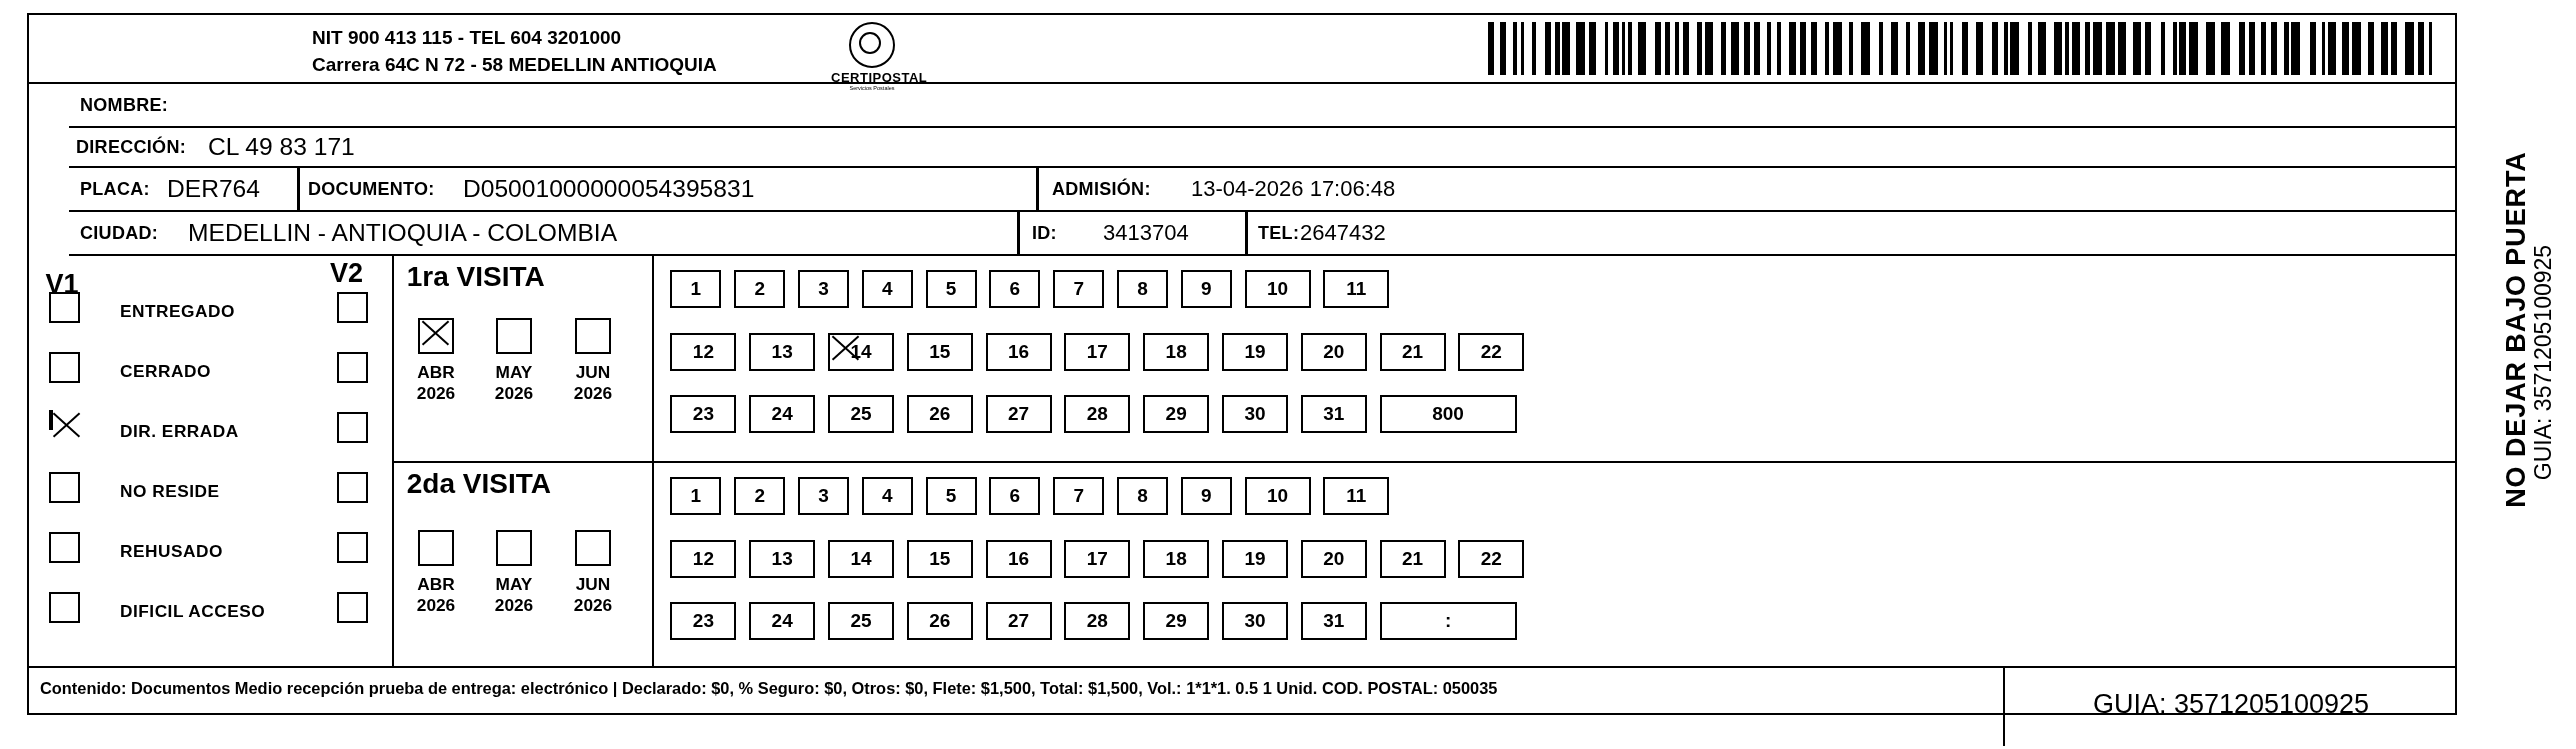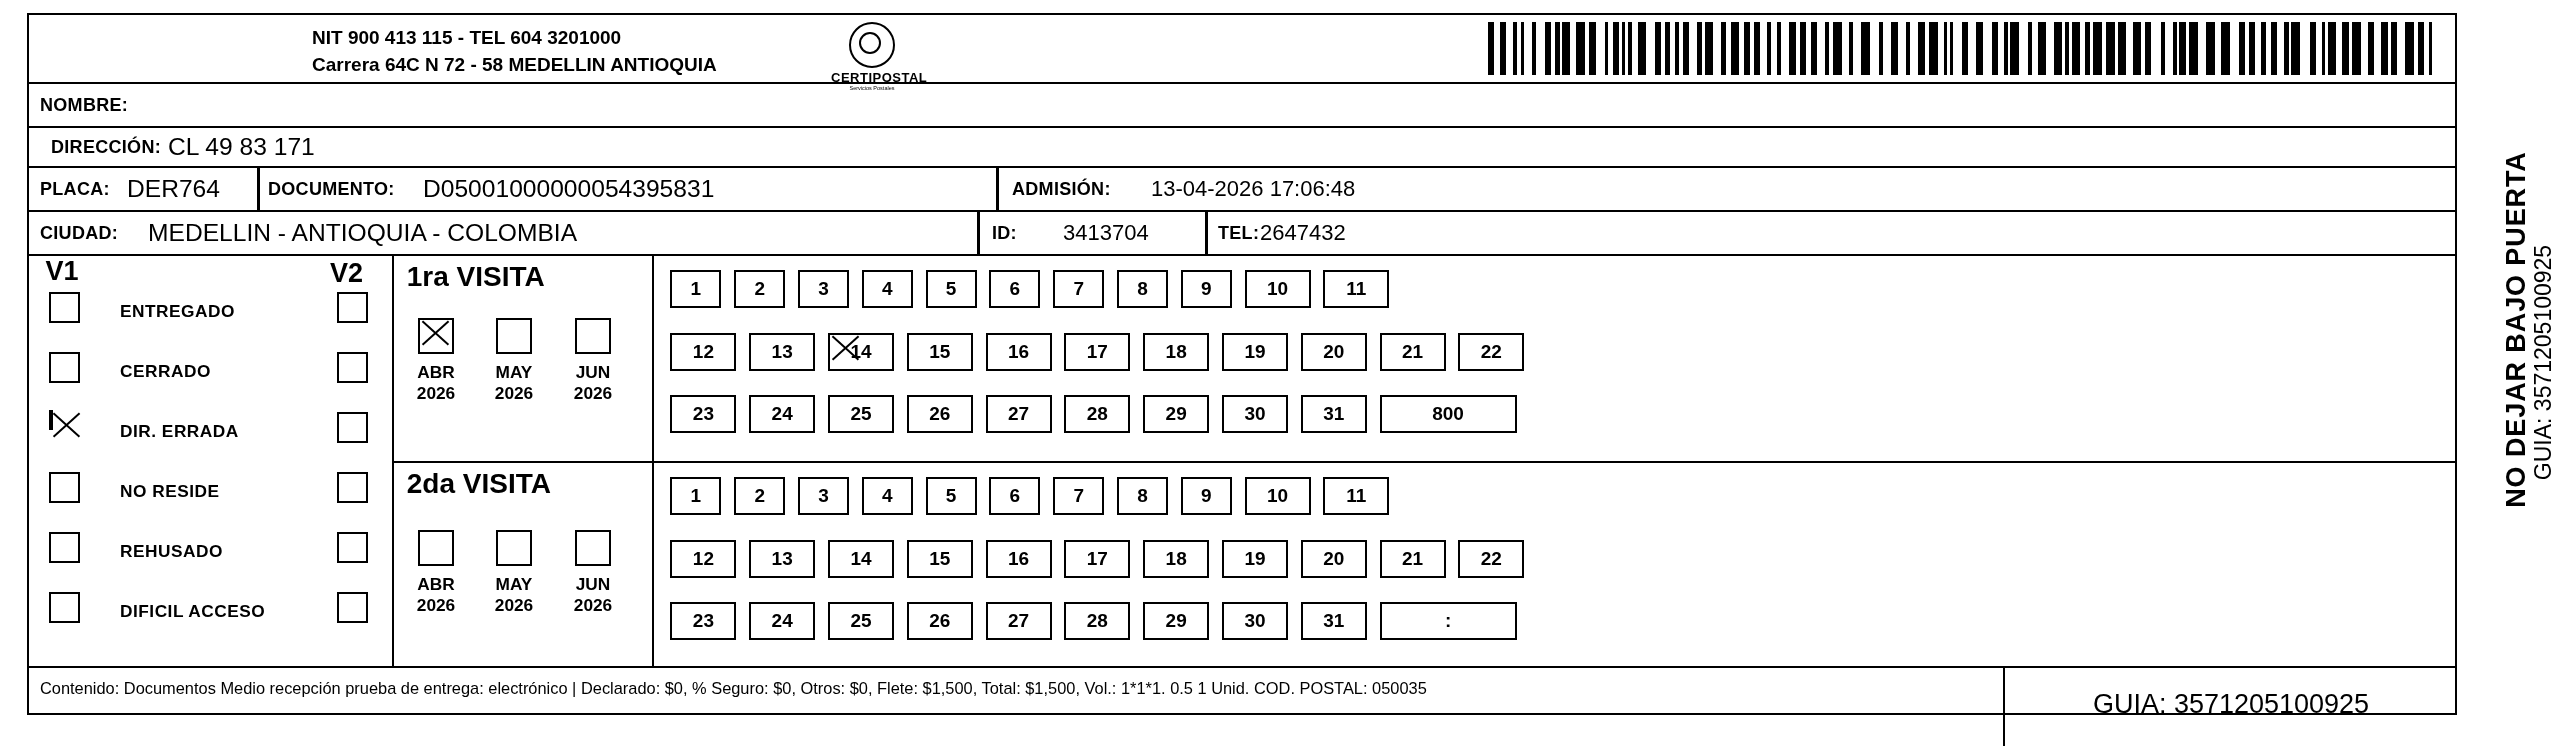--- a/index.html
+++ b/index.html
@@ -15,38 +15,38 @@
   .hdr .logo .ring{width:42px;height:42px;border:2.7px solid #000;border-radius:50%;margin:0 auto;position:relative;}
   .hdr .logo .ring:after{content:"";position:absolute;left:8.2px;top:8.2px;width:18px;height:18px;border:2.7px solid #000;border-radius:50%;}
   .hdr .logo .lt{font-size:13px;font-weight:bold;margin-top:1.8px;letter-spacing:0.5px;}
   .hdr .logo .lt2{font-size:5.5px;}
   .hdr .cert{position:absolute;left:921px;top:9px;font-size:19px;line-height:1.5;font-weight:bold;}
   .hdr .cert .l2{font-size:15.5px;font-weight:bold;}
   .barcode{position:absolute;left:1459px;top:7.3px;width:948px;height:53px;}
   .barcode i{position:absolute;top:0;height:53px;background:#000;}
 
   
-  .row{position:relative;border-bottom:2.7px solid #000;}
+  .row{position:relative;border-bottom:2.7px solid #000;margin-left:40px;}
   .lbl{font-size:18px;font-weight:bold;letter-spacing:0.3px;}
   .val{font-size:24.6px;}
   .cell-txt{position:absolute;top:50%;transform:translateY(-50%);white-space:nowrap;}
 
   .r-nombre{height:42px;}
   .r-direccion{height:38px;}
   .r-tipo{height:42px;}
   .r-placa{height:42px;}
   .r-ciudad{height:42px;}
 
   .vline{position:absolute;top:0;bottom:0;width:2.7px;background:#000;}
 
   
   .body{position:relative;height:410px;border-bottom:2.7px solid #000;}
   .col-v{position:absolute;left:0;top:0;width:365px;height:410px;border-right:2.7px solid #000;box-sizing:border-box;}
   .v-head{position:relative;height:36px;}
-  .v1{position:absolute;left:16.4px;top:0;font-size:27px;font-weight:bold;}
+  .v1{position:absolute;left:16.4px;top:13px;font-size:27px;font-weight:bold;}
   .v2{position:absolute;left:301px;top:1.8px;font-size:27px;font-weight:bold;}
   .opt{position:relative;height:60px;}
   .box{position:absolute;width:31px;height:31px;border:2.7px solid #000;box-sizing:border-box;}
   .box.l{left:20px;}
   .box.r{left:308px;}
   .opt .t{position:absolute;left:91px;top:9px;font-size:17.3px;font-weight:bold;letter-spacing:0.5px;}
   .xmark{position:relative;}
   .xmark:before,.xmark:after{content:"";position:absolute;left:-1.8px;top:12px;width:35px;height:1.8px;background:#000;}
   .xmark:before{transform:rotate(42deg);}
   .xmark:after{transform:rotate(-42deg);}
@@ -62,21 +62,21 @@
   .col-days{position:absolute;left:625px;top:0;right:0;height:410px;}
   .dayblock{height:205px;position:relative;}
   .dayblock+.dayblock{border-top:2.7px solid #000;}
   .drow{position:absolute;left:16.4px;display:flex;gap:12.8px;}
   .d{width:51px;height:38px;border:2.7px solid #000;box-sizing:border-box;font-size:19px;font-weight:bold;text-align:center;line-height:33px;}
   .d.w2{width:66px;}
   .d.time{width:137px;}
 
   
   .foot{position:relative;height:78px;}
-  .foot .f1{position:absolute;left:11px;top:11px;font-size:16.4px;font-weight:normal;white-space:nowrap;}
+  .foot .f1{position:absolute;left:11px;top:11px;font-size:16.4px;font-weight:bold;white-space:nowrap;}
   .foot .guia{position:absolute;left:1974px;top:0;width:454px;height:78px;border-left:2.7px solid #000;box-sizing:border-box;}
   .foot .guia span{display:block;text-align:center;line-height:73px;font-size:27px;}
 
   
   .strip{position:absolute;left:2471px;top:12.8px;width:88px;height:702px;}
   .strip .rot{position:absolute;left:-301px;top:301px;width:693px;transform:rotate(-90deg);text-align:center;font-size:27px;font-weight:bold;letter-spacing:0.9px;white-space:nowrap;}
   .strip .rot2{position:absolute;left:-274px;top:336px;width:693px;transform:rotate(-90deg);text-align:center;font-size:23px;white-space:nowrap;}
 </style>
 </head>
 <body>
@@ -176,21 +176,21 @@
           <i style="left: 930px; width: 5.5px;"></i>
           <i style="left: 941px; width: 2.7px;"></i>
         </div>
     </div>
 
     <div class="row r-nombre">
       <span class="cell-txt lbl" style="left:11px;">NOMBRE:</span>
     </div>
 
     <div class="row r-direccion">
-      <span class="cell-txt lbl" style="left:22px;">DIRECCIÓN:</span>
+      <span class="cell-txt lbl" style="left:7px;">DIRECCIÓN:</span>
       <span class="cell-txt val" style="left:139px;">CL 49 83   171</span>
     </div>
 
 
     <div class="row r-placa">
       <span class="cell-txt lbl" style="left:11px;">PLACA:</span>
       <span class="cell-txt val" style="left:98px;">DER764</span>
       <div class="vline" style="left:228px;"></div>
       <span class="cell-txt lbl" style="left:239px;">DOCUMENTO:</span>
       <span class="cell-txt val" style="left:394px;">D05001000000054395831</span>

